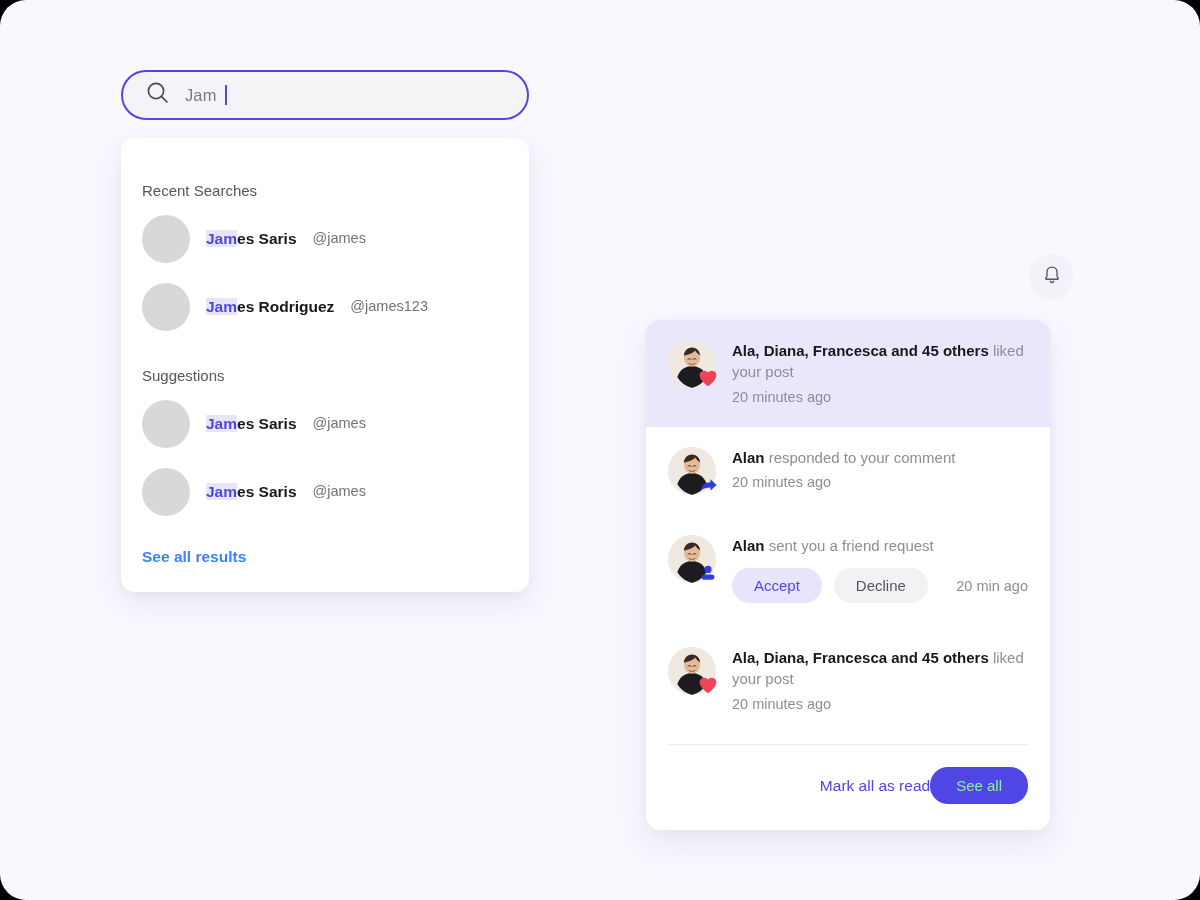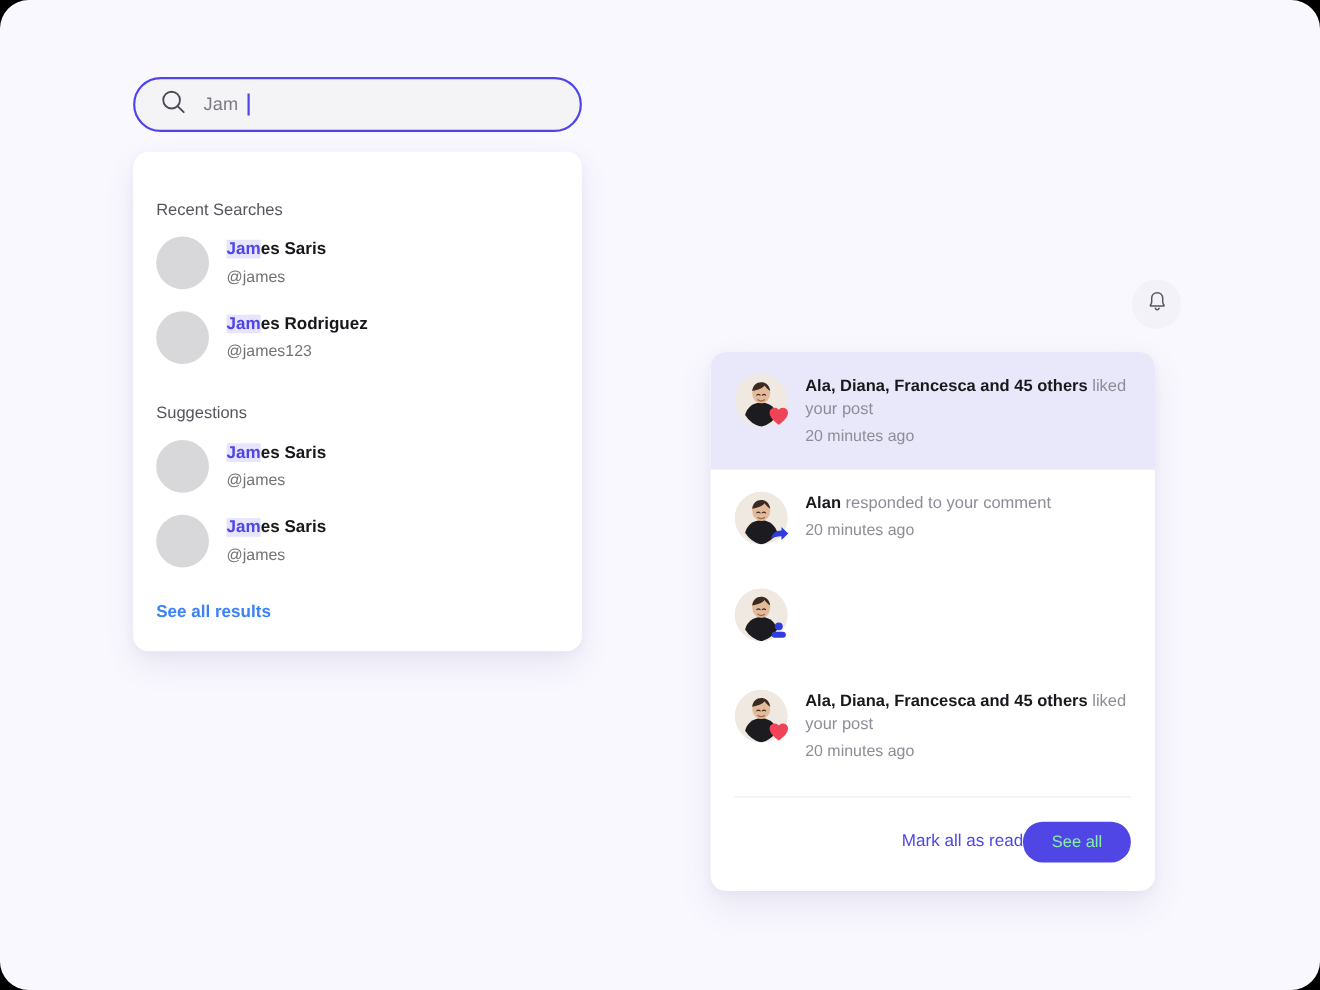--- a/index.html
+++ b/index.html
@@ -94,21 +94,21 @@
   }
 
   .avatar-placeholder {
     flex: 0 0 auto;
     width: 48px;
     height: 48px;
     border-radius: 50%;
     background: #d8d8da;
   }
 
-  .result-text { display: flex; flex-direction: column; gap: 6px; }
+  .result-text { display: flex; flex-direction: row; gap: 16px; }
 
   .result-name {
     font-size: 15.5px;
     color: #17171c;
     font-weight: 700;
     line-height: 1.25;
   }
 
   .result-name .hl {
     color: #4f46e5;
@@ -414,20 +414,28 @@
             <path d="M21 23.4c1.8 1.4 4.2 1.4 6 0" stroke="#9c6a4c" stroke-width="1.1" fill="none" stroke-linecap="round"></path>
           </svg>
         </span>
         <span class="badge">
           <svg width="22" height="22" viewBox="0 0 22 22">
             <circle cx="11" cy="7.4" r="3.6" fill="#2f3ce0"></circle>
             <rect x="4.6" y="12.4" width="12.8" height="5.4" rx="2.7" fill="#2f3ce0"></rect>
           </svg>
         </span>
       </div>
+      <div class="notif-body">
+        <div class="notif-text"><span class="actor">Alan</span><span> sent you a friend request</span></div>
+        <div class="fr-actions">
+          <button class="btn-accept">Accept</button>
+          <button class="btn-decline">Decline</button>
+          <span class="fr-time">20 min ago</span>
+        </div>
+      </div>
     </div>
 
     <div class="notif-row">
       <div class="avatar">
         <span class="avatar-photo">
           <svg width="48" height="48" viewBox="0 0 48 48">
             <circle cx="24" cy="24" r="24" fill="#efe9e2"></circle>
             <path d="M24 26c-7.5 0-13.2 5-14.6 11.3A24 24 0 0 0 24 48a24 24 0 0 0 14.6-10.7C37.2 31 31.5 26 24 26z" fill="#1c1c20"></path>
             <ellipse cx="24" cy="17.5" rx="8.2" ry="9.2" fill="#e4bb9a"></ellipse>
             <path d="M15.8 15.5c.6-5.2 4-8 8.2-8s7.6 2.8 8.2 8c-2.3-1.4-4.2-3.3-5-5-2 2.6-6.6 4.2-11.4 5z" fill="#3a2a20"></path>

